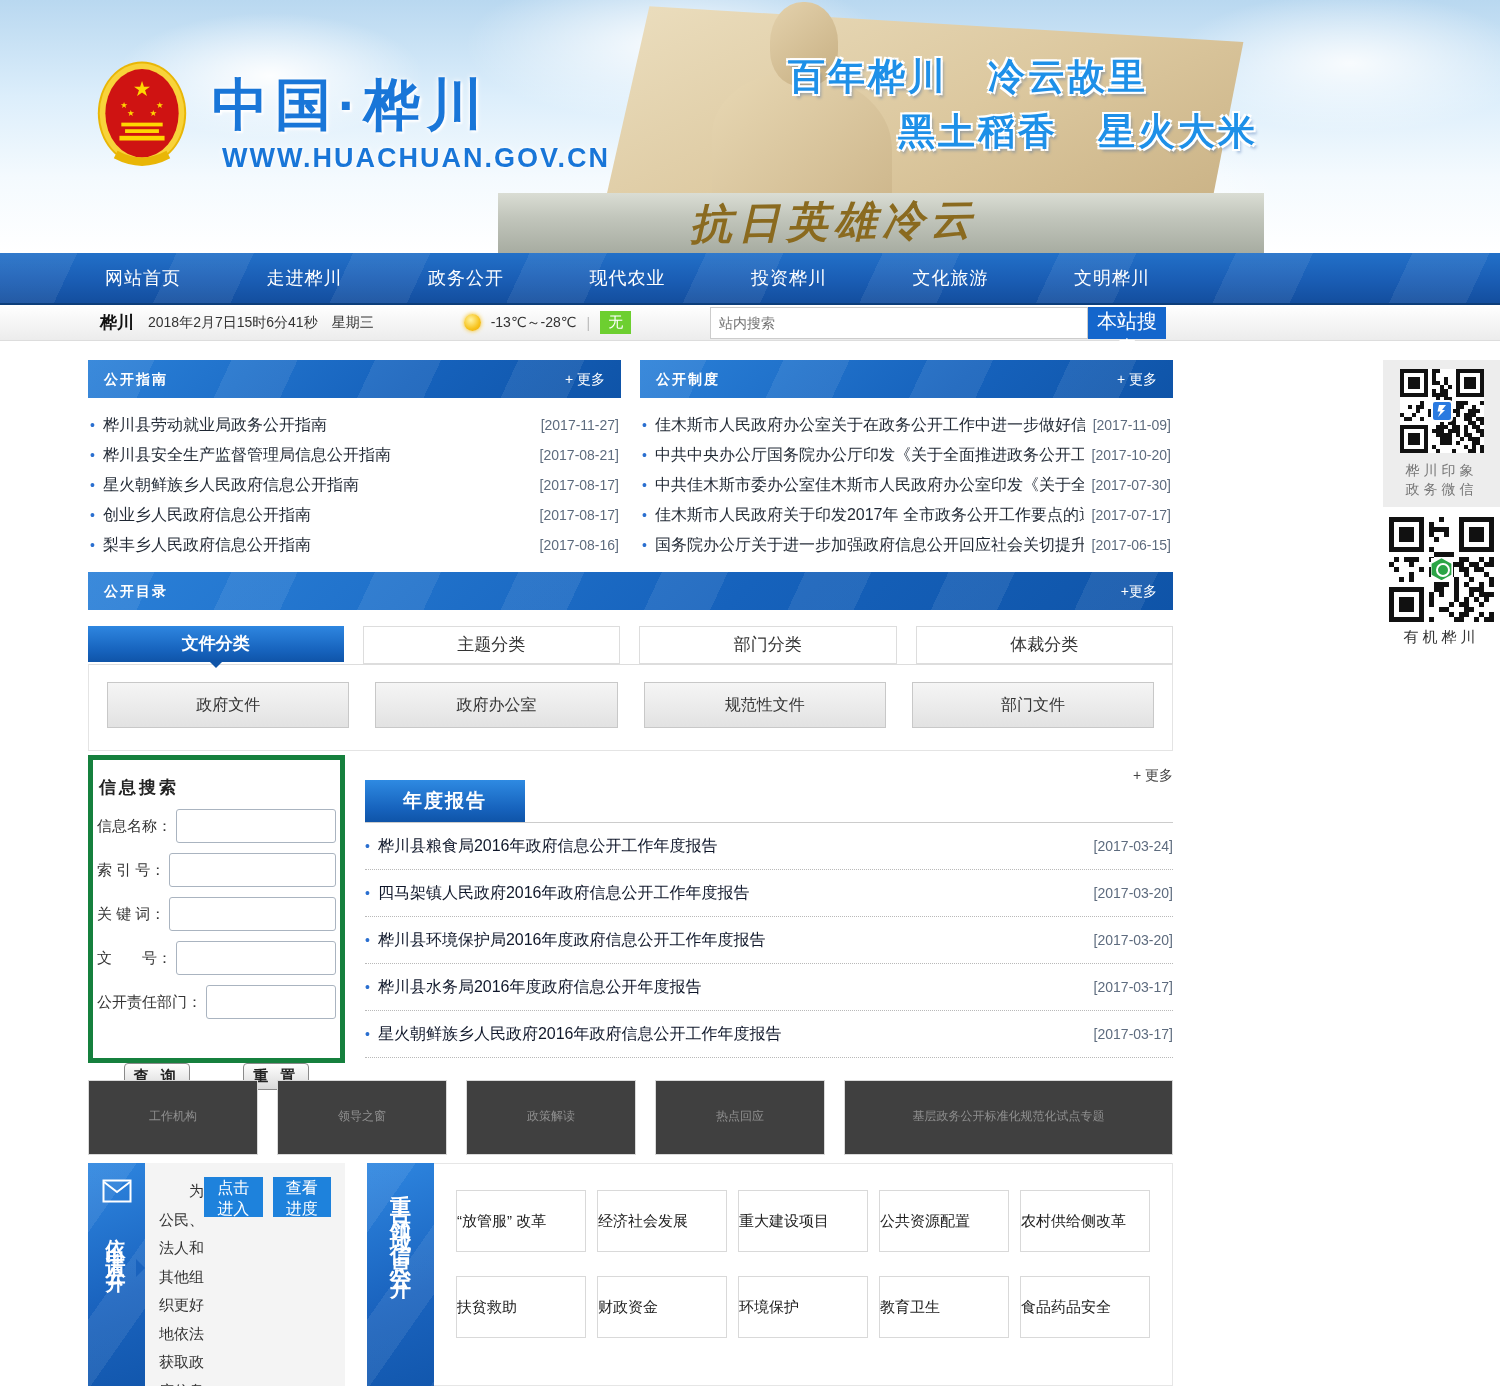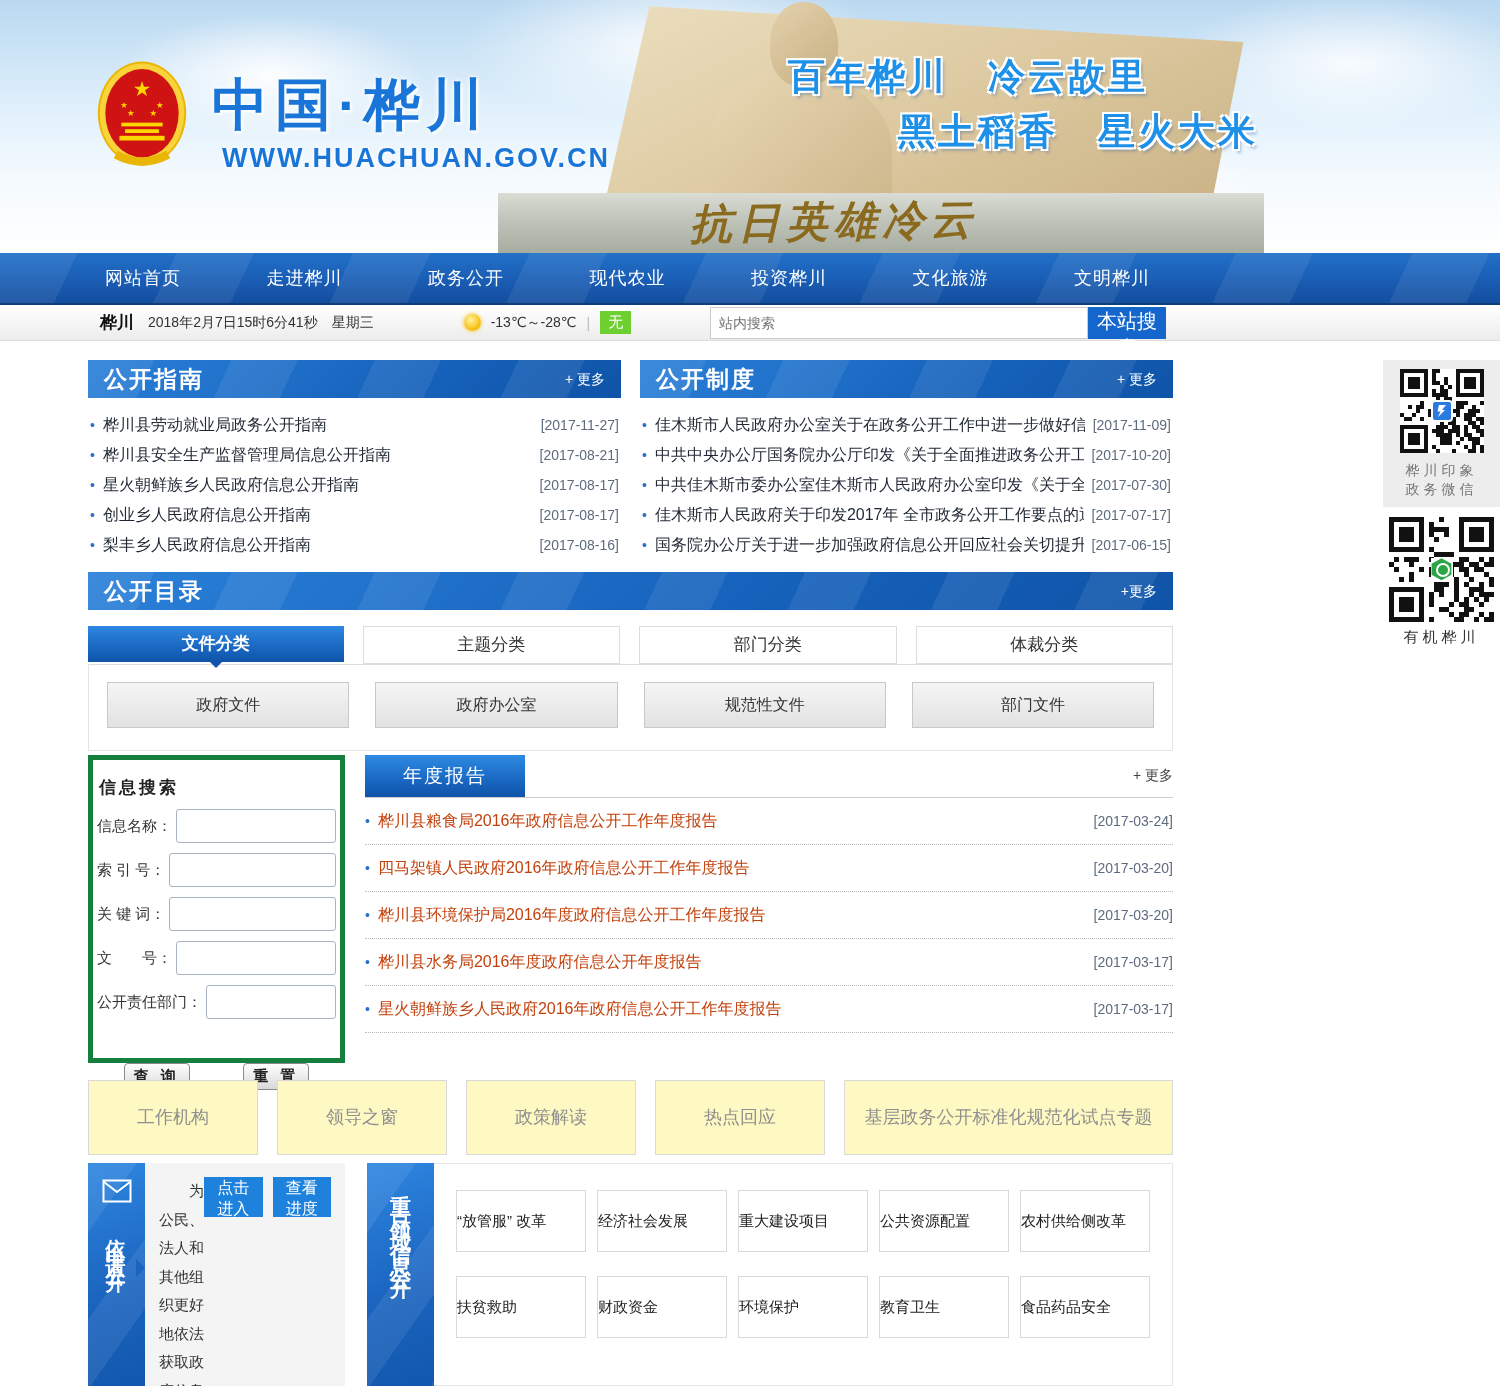--- a/index.html
+++ b/index.html
@@ -63,21 +63,21 @@
   .search-input{width:360px;height:30px;border:1px solid #ccc;padding:0 8px;font-size:14px;color:#333;
     font-family:"Liberation Sans",sans-serif;outline:none;}
   .search-btn{width:78px;height:32px;background:#1466cc;color:#fff;border:none;font-size:20px;
     font-family:"Liberation Sans",sans-serif;cursor:pointer;}
 
   
   .panel-head{height:38px;line-height:38px;padding:0 16px;display:flex;justify-content:space-between;
     color:#fff;background:
       repeating-linear-gradient(115deg,rgba(255,255,255,.08) 0 60px,rgba(255,255,255,0) 60px 130px),
       linear-gradient(135deg,#2a80d8 0%,#1662bc 60%,#0f54a8 100%);}
-  .panel-head .ttl{font-size:23px;font-weight:bold;letter-spacing:2px;}
+  .panel-head .ttl{font-size:14px;font-weight:bold;letter-spacing:2px;}
   .panel-head .more{font-size:14px;color:#fff;}
   .row-panels{position:absolute;left:88px;top:360px;width:1085px;display:flex;gap:19px;}
   .panel{width:533px;}
   .news-list{list-style:none;margin:0;padding:12px 2px 0 2px;}
   .news-list li{height:30px;display:flex;align-items:center;font-size:16px;}
   .news-list .txt{flex:1;color:#1f2733;white-space:nowrap;overflow:hidden;}
   .news-list .txt::before{content:'•';color:#2a6fd0;margin-right:8px;font-size:14px;}
   .news-list .date{color:#5d6b7e;font-size:14px;margin-left:8px;}
 
   
@@ -103,33 +103,33 @@
   .f-row input{flex:1;height:32px;border:1px solid #aab4c0;border-radius:3px;margin-left:4px;min-width:40px;
     font-family:"Liberation Sans",sans-serif;padding:0 6px;outline:none;}
   .f-btns{display:flex;justify-content:space-around;margin-top:16px;}
   .f-btn{width:66px;height:27px;font-size:15px;font-weight:bold;color:#222;letter-spacing:4px;
     background:linear-gradient(#fefefe,#d9d9d9);border:1px solid#8a8a8a;border-radius:4px;
     font-family:"Liberation Sans",sans-serif;cursor:pointer;margin-top:28px;}
 
   .annual{flex:1;}
   .annual-head{display:flex;justify-content:space-between;align-items:flex-start;border-bottom:1px solid #ccc;}
   .annual-title{width:160px;height:42px;line-height:42px;text-align:center;color:#fff;font-size:19px;
-    font-weight:normal;letter-spacing:2px;
-    background:linear-gradient(180deg,#2e8ae2 0%,#1662bc 70%,#0f54a8 100%);}
+    font-weight:bold;letter-spacing:2px;
+    background:linear-gradient(180deg,#2e8ae2 0%,#1662bc 70%,#0f54a8 100%);margin-top:25px;}
   .annual-more{font-size:14px;color:#444;margin-top:12px;}
   .annual-list{list-style:none;margin:0;padding:0;}
   .annual-list li{height:46px;display:flex;align-items:center;font-size:16px;border-bottom:1px dotted #b9b9b9;}
-  .annual-list .txt{flex:1;color:#c2410c;}
+  .annual-list .txt{flex:1;color:#0f172a;}
   .annual-list .txt::before{content:'•';color:#2a6fd0;margin-right:8px;font-size:14px;}
   .annual-list .date{color:#5d6b7e;font-size:14px;}
 
   
   .quick{position:absolute;left:88px;top:1080px;width:1085px;display:flex;gap:19px;}
   .q-box{height:73px;line-height:73px;text-align:center;border:1px solid #d9d9d9;color:#8f8f8f;
-    font-size:18px;background:#fef9c3;width:168px;}
+    font-size:12px;background:#404040;width:168px;font-family:Liberation Mono, monospace;}
   .q-box.wide{flex:1;}
 
   
   .bottom{position:absolute;left:88px;top:1163px;width:1085px;height:223px;display:flex;}
   .apply{width:257px;display:flex;}
   .v-strip{width:57px;position:relative;display:flex;flex-direction:column;align-items:center;color:#fff;
     background:
       repeating-linear-gradient(125deg,rgba(255,255,255,.08) 0 40px,rgba(255,255,255,0) 40px 90px),
       linear-gradient(160deg,#2e86e0 0%,#1a63be 60%,#1257ad 100%);}
   .v-strip .vt{writing-mode:vertical-rl;text-orientation:upright;font-size:20px;font-weight:bold;

